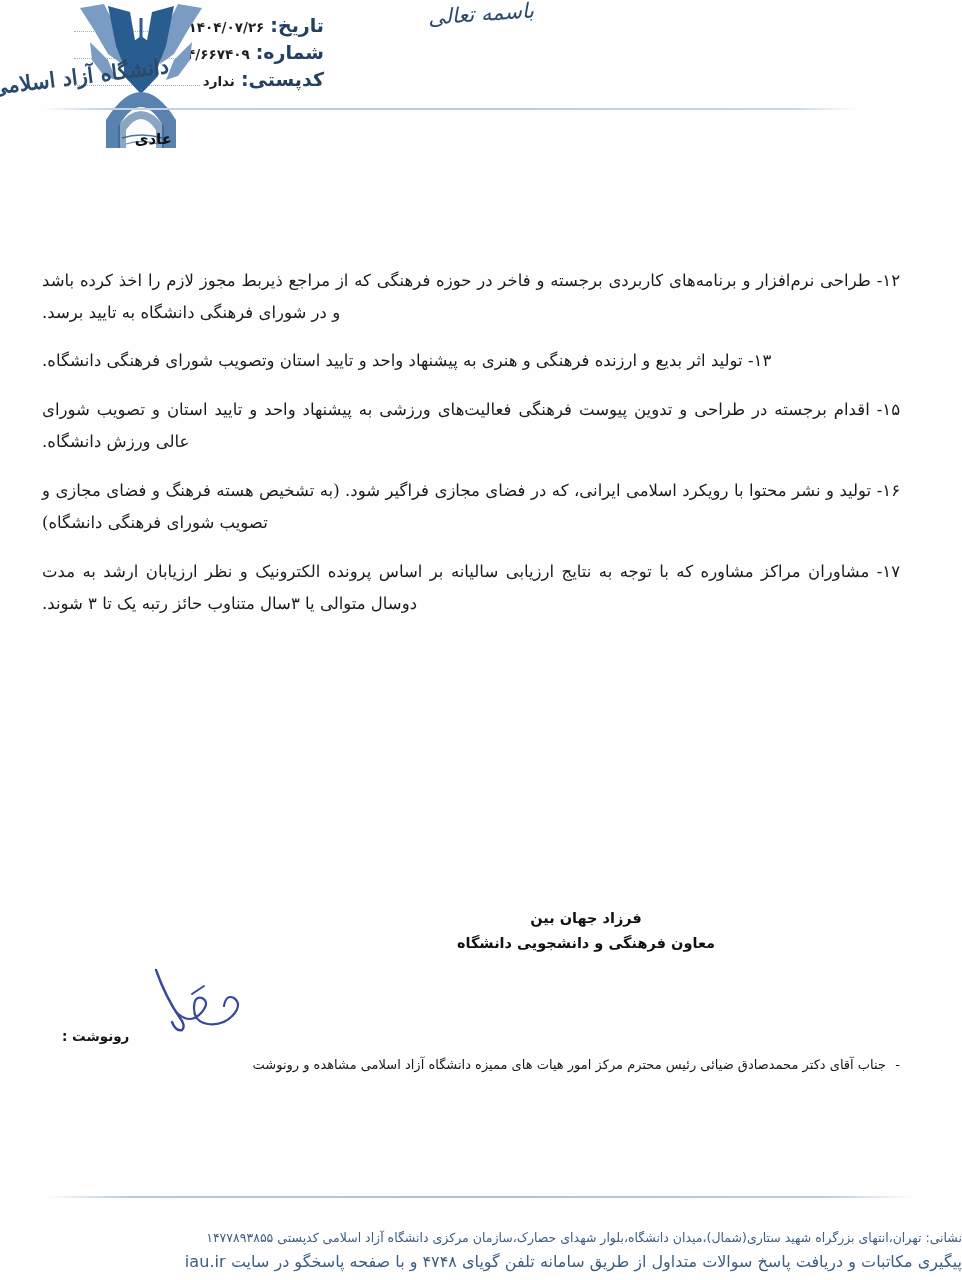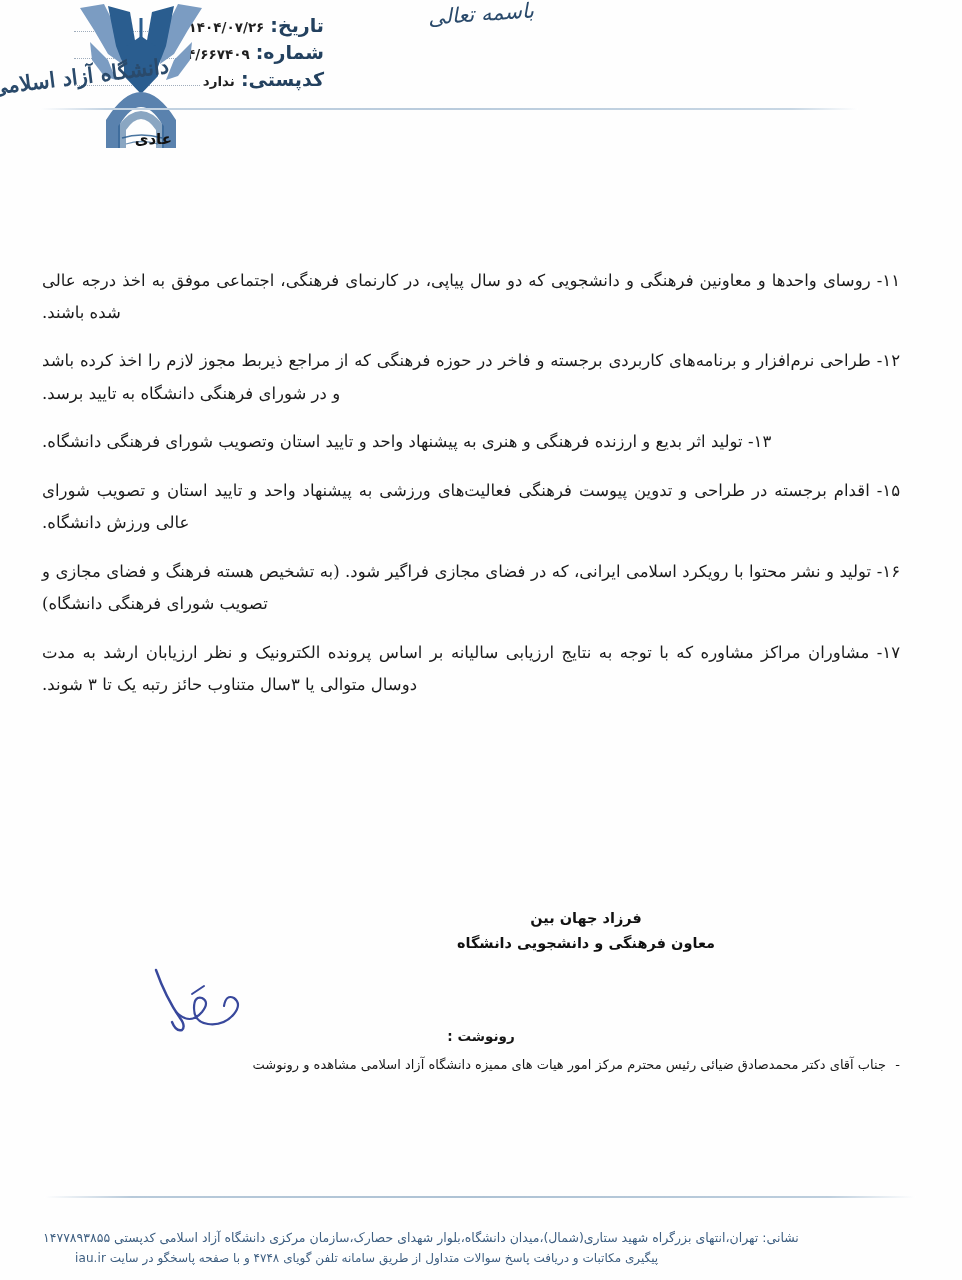--- a/index.html
+++ b/index.html
@@ -191,21 +191,21 @@
     position: absolute;
     top: 1028px;
     right: 62px;
     left: 62px;
     direction: rtl;
   }
   .cc-heading {
     font-size: 13.5px;
     font-weight: bold;
     color: #161616;
-    text-align: center;
+    text-align: left;
     margin-bottom: 10px;
   }
   .cc-item {
     font-size: 13px;
     color: #171717;
     text-align: right;
     line-height: 1.7;
     white-space: nowrap;
   }
   .cc-dash {
@@ -220,32 +220,32 @@
     left: 44px;
     width: 872px;
     height: 1.5px;
     background: linear-gradient(to right, #ffffff 0%, #b8cada 10%, #aec2d4 50%, #bdcedd 90%, #ffffff 100%);
   }
   .footer {
     position: absolute;
     top: 1228px;
     left: 0;
     right: 0;
-    text-align: left;
+    text-align: right;
     direction: rtl;
     padding-left: 43px;
   }
   .footer-line {
     font-size: 12.5px;
     color: #3d5e80;
     line-height: 1.65;
     letter-spacing: 0.1px;
   }
   .footer-line.second {
-    font-size: 12px;
+    font-size: 16px;
     margin-left: 32px;
   }
   .ltr-inline {
     direction: ltr;
     unicode-bidi: embed;
     display: inline-block;
   }
 </style>
 </head>
 <body>
@@ -300,21 +300,20 @@
       </div>
       <div class="logo-wordmark">دانشگاه آزاد اسلامی</div>
     </div>
 
     <div class="header-rule"></div>
   </div>
 
   <div class="classification">عادی</div>
 
   <div class="body-wrap">
-    <p class="clause">۱۱- روسای واحدها و معاونین  فرهنگی و دانشجویی که دو سال پیاپی، در کارنمای فرهنگی، اجتماعی موفق به اخذ درجه عالی شده باشند.</p>
     <p class="clause">۱۲- طراحی نرم‌افزار و برنامه‌های کاربردی برجسته و فاخر در حوزه فرهنگی که از مراجع ذیربط مجوز لازم را اخذ کرده باشد و در شورای فرهنگی دانشگاه به تایید برسد.</p>
     <p class="clause">۱۳- تولید اثر بدیع و ارزنده فرهنگی و هنری به پیشنهاد واحد و تایید استان وتصویب شورای فرهنگی دانشگاه.</p>
     <p class="clause">۱۵- اقدام برجسته در طراحی و تدوین پیوست فرهنگی فعالیت‌های ورزشی به پیشنهاد واحد و تایید استان و تصویب شورای عالی ورزش دانشگاه.</p>
     <p class="clause">۱۶- تولید و نشر محتوا با رویکرد اسلامی ایرانی، که در فضای مجازی فراگیر شود. (به تشخیص هسته فرهنگ و فضای مجازی و تصویب شورای فرهنگی دانشگاه)</p>
     <p class="clause">۱۷-  مشاوران مراکز مشاوره که  با توجه به نتایج ارزیابی سالیانه بر اساس پرونده الکترونیک و نظر ارزیابان ارشد به مدت دوسال متوالی یا ۳سال متناوب حائز رتبه یک تا ۳ شوند.</p>
   </div>
 
   <div class="signature-block">
     <div class="sig-name">فرزاد جهان بین</div>
     <div class="sig-title">معاون فرهنگی و دانشجویی دانشگاه</div>

